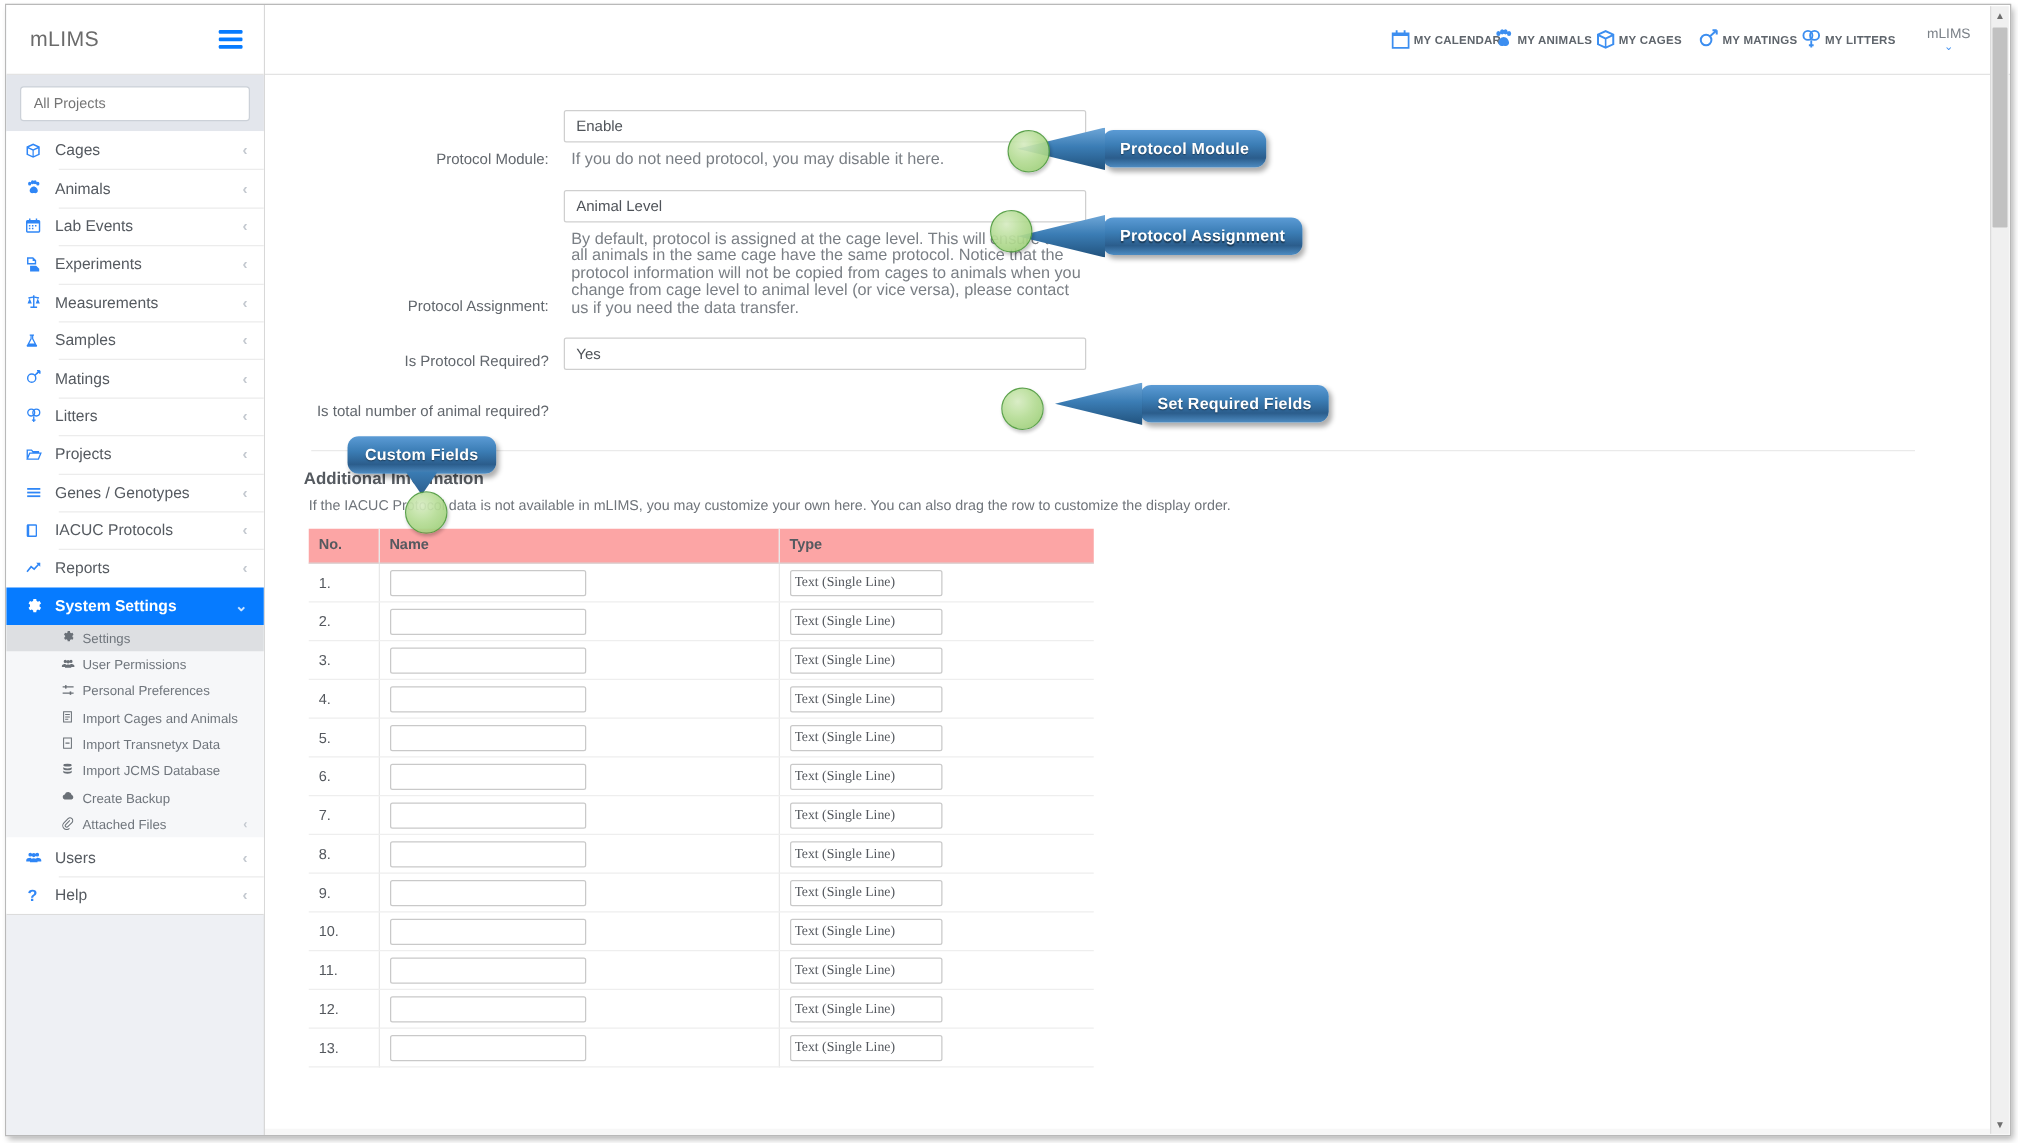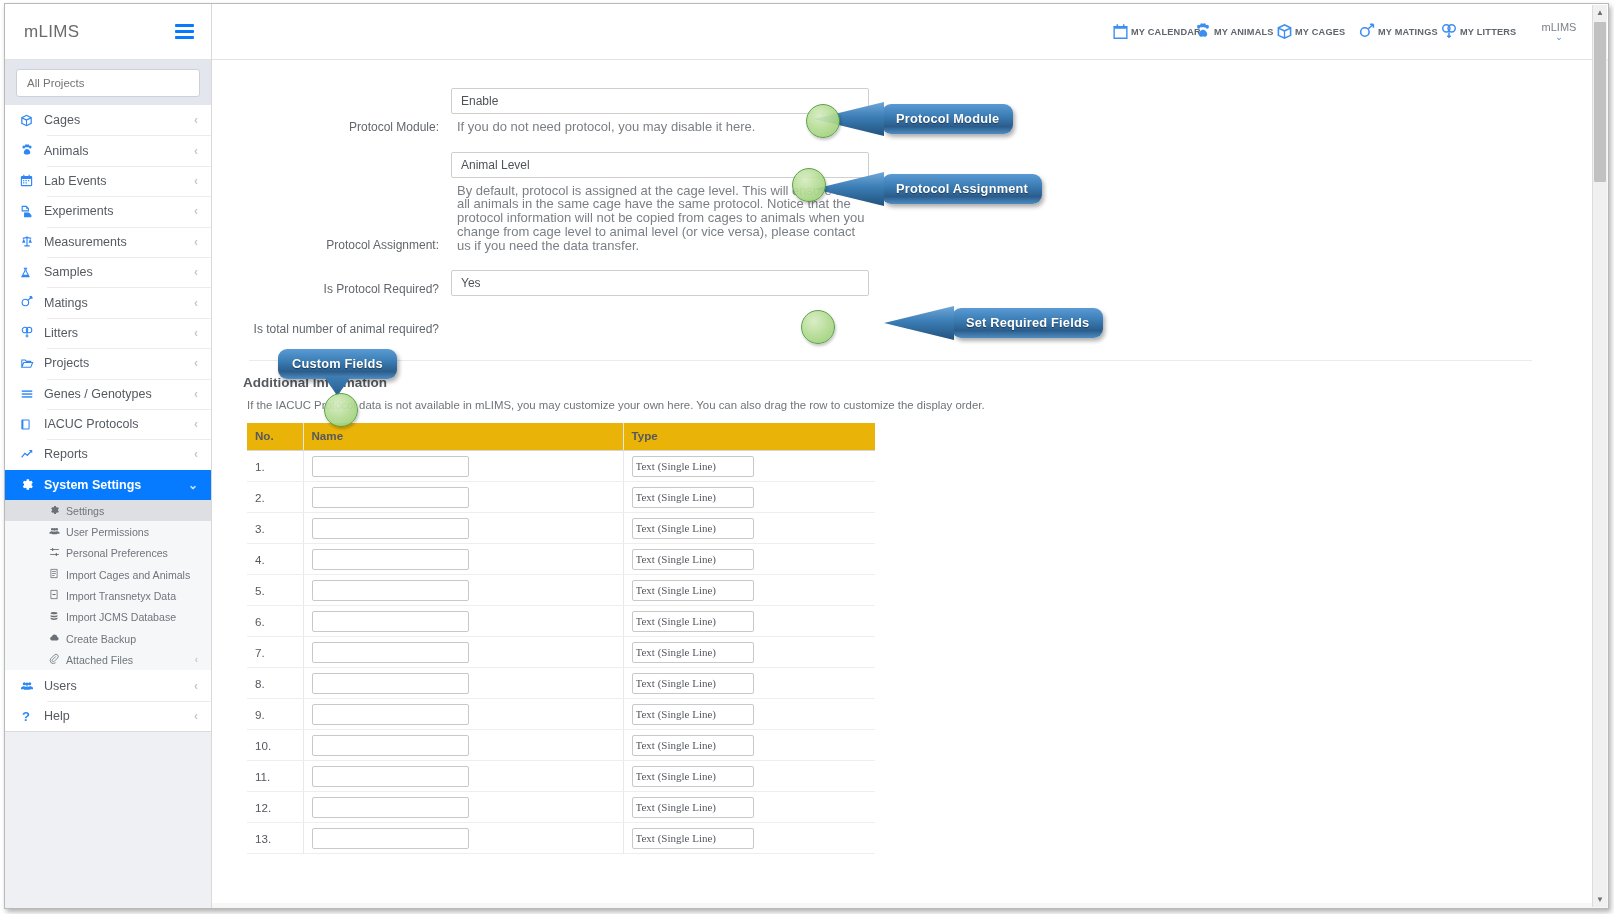--- a/index.html
+++ b/index.html
@@ -164,21 +164,21 @@
     border-collapse: collapse;
     width: 628px;
     margin-left: 4px;
     table-layout: fixed;
   }
   table.grid th {
     text-align: left; font-size: 11.6px; color: #55595f; font-weight: bold;
     padding: 6px 8px 8px 8px;
     border-bottom: 1px solid #d6d6d6;
     border-right: 1px solid #e8e8e8;
-    background: #eab308;
+    background: #fca5a5;
   }
   table.grid th:last-child { border-right: none; }
   table.grid td {
     padding: 4px 8px;
     border-bottom: 1px solid #eeeeee;
     border-right: 1px solid #e8e8e8;
     font-size: 11.6px; color: #54585e;
     height: 31px; vertical-align: middle;
     background: #fff;
   }
@@ -717,21 +717,21 @@
     <div class="dot" style="left:594px; top:44px;"></div>
 
     <div class="callout" style="left:670px; top:114px;">
       <div class="cbubble">
         <div class="tail-left"></div>
         <span>Protocol Assignment</span>
       </div>
     </div>
     <div class="dot" style="left:580px; top:108px;"></div>
 
-    <div class="callout" style="left:740px; top:248px;">
+    <div class="callout" style="left:700px; top:248px;">
       <div class="cbubble">
         <div class="tail-left"></div>
         <span>Set Required Fields</span>
       </div>
     </div>
     <div class="dot" style="left:589px; top:250px;"></div>
 
     <div class="callout" style="left:66px; top:289px;">
       <div class="cbubble">
         <div class="tail-down"></div>

